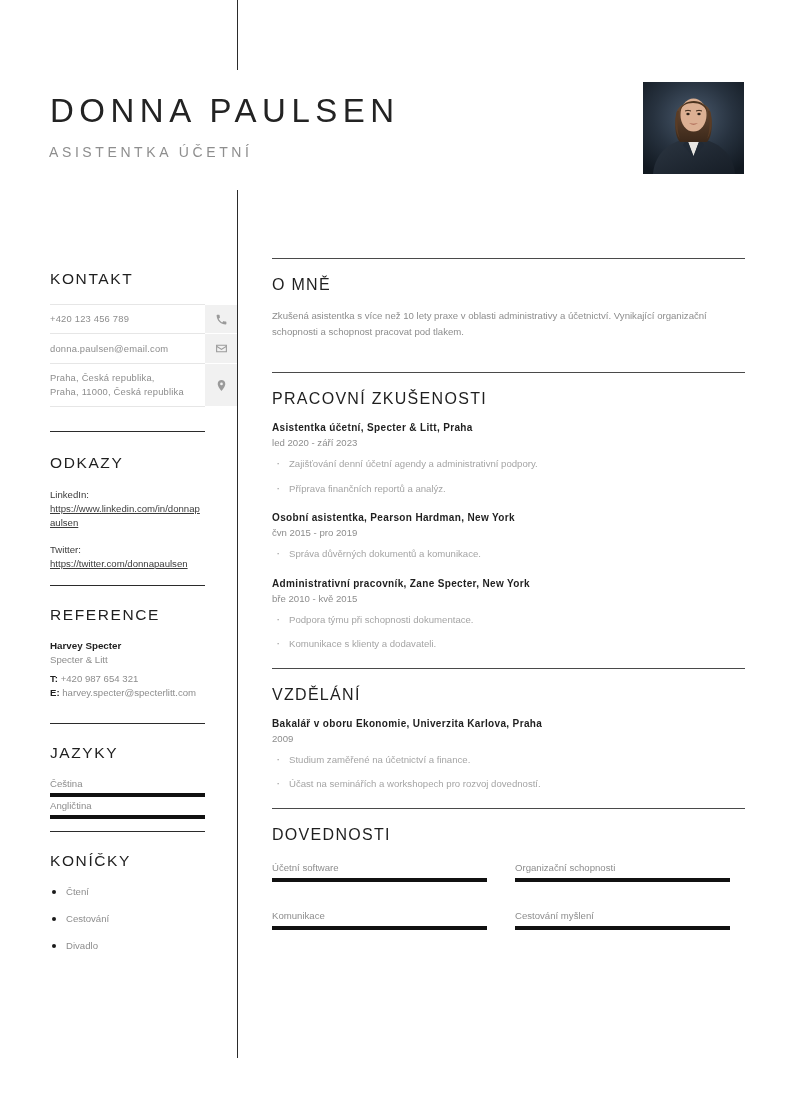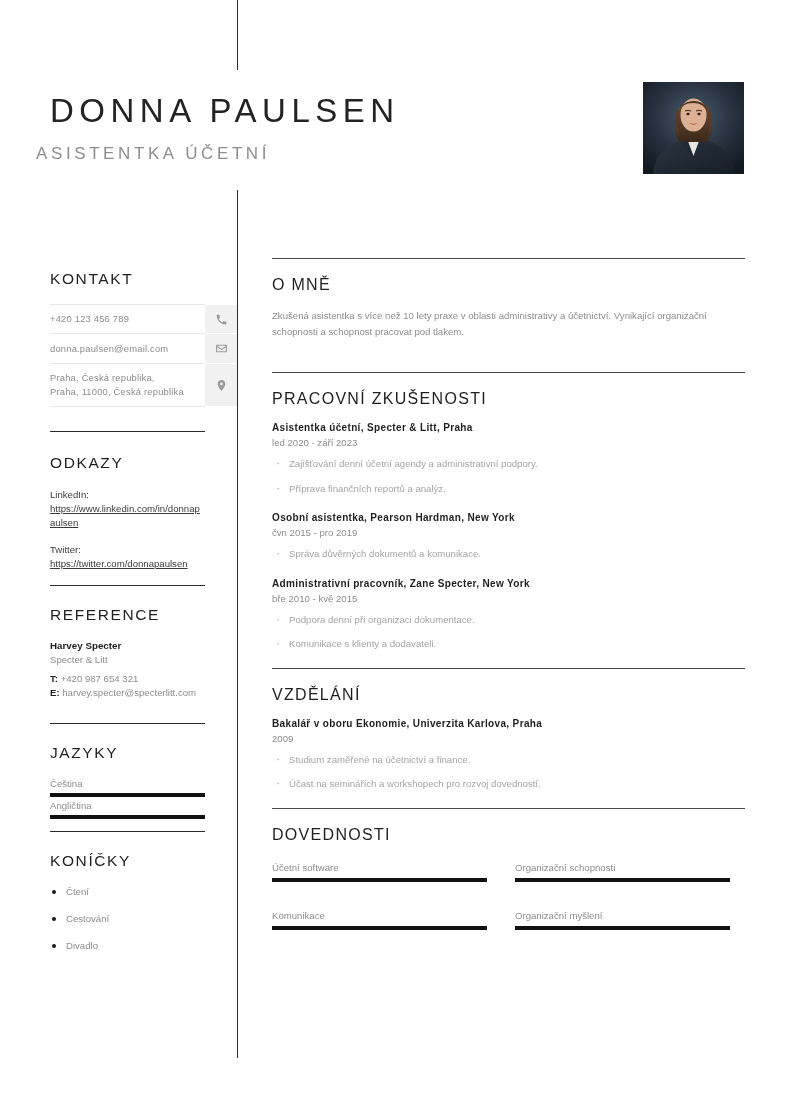--- a/index.html
+++ b/index.html
@@ -25,22 +25,22 @@
   }
 
   
   .header { position: absolute; left: 0; top: 82px; width: 794px; height: 110px; }
   .name {
     position: absolute; left: 50px; top: 10px;
     font-size: 33px; font-weight: 300; letter-spacing: 5.5px;
     color: #232323; white-space: nowrap;
   }
   .job-title {
-    position: absolute; left: 36px; top: 62px;
-    font-size: 17px; font-weight: 400; letter-spacing: 3.6px;
+    position: absolute; left: 49px; top: 62px;
+    font-size: 14px; font-weight: 400; letter-spacing: 3.6px;
     color: #8e8e8e; white-space: nowrap;
   }
   .photo {
     position: absolute; left: 643px; top: 0px; width: 101px; height: 92px;
     overflow: hidden; background: #1d2733;
   }
   .photo svg { display: block; width: 101px; height: 92px; }
 
   
   .sidebar { position: absolute; left: 0; top: 270px; width: 237px; }
@@ -313,21 +313,21 @@
 
       <div class="entry">
         <div class="entry-title">Osobní asistentka, Pearson Hardman, New York</div>
         <div class="entry-date">čvn 2015 - pro 2019</div>
         <div class="entry-bullet">Správa důvěrných dokumentů a komunikace.</div>
       </div>
 
       <div class="entry">
         <div class="entry-title">Administrativní pracovník, Zane Specter, New York</div>
         <div class="entry-date">bře 2010 - kvě 2015</div>
-        <div class="entry-bullet">Podpora denní při organizaci dokumentace.</div>
+        <div class="entry-bullet">Podpora týmu při schopnosti dokumentace.</div>
         <div class="entry-bullet">Komunikace s klienty a dodavateli.</div>
       </div>
     </div>
 
     <div style="margin-top:17px;">
       <div class="main-hr"></div>
       <div class="main-h">VZDĚLÁNÍ</div>
 
       <div class="entry">
         <div class="entry-title">Bakalář v oboru Ekonomie, Univerzita Karlova, Praha</div>
@@ -354,21 +354,21 @@
             <div class="skill-fill" style="width:100%"></div>
           </div>
         </div>
         <div>
           <div class="skill-name">Komunikace</div>
           <div class="skill-track">
             <div class="skill-fill" style="width:100%"></div>
           </div>
         </div>
         <div>
-          <div class="skill-name">Organizační myšlení</div>
+          <div class="skill-name">Cestování myšlení</div>
           <div class="skill-track">
             <div class="skill-fill" style="width:100%"></div>
           </div>
         </div>
       </div>
     </div>
 
   </div>
 
 </div>

